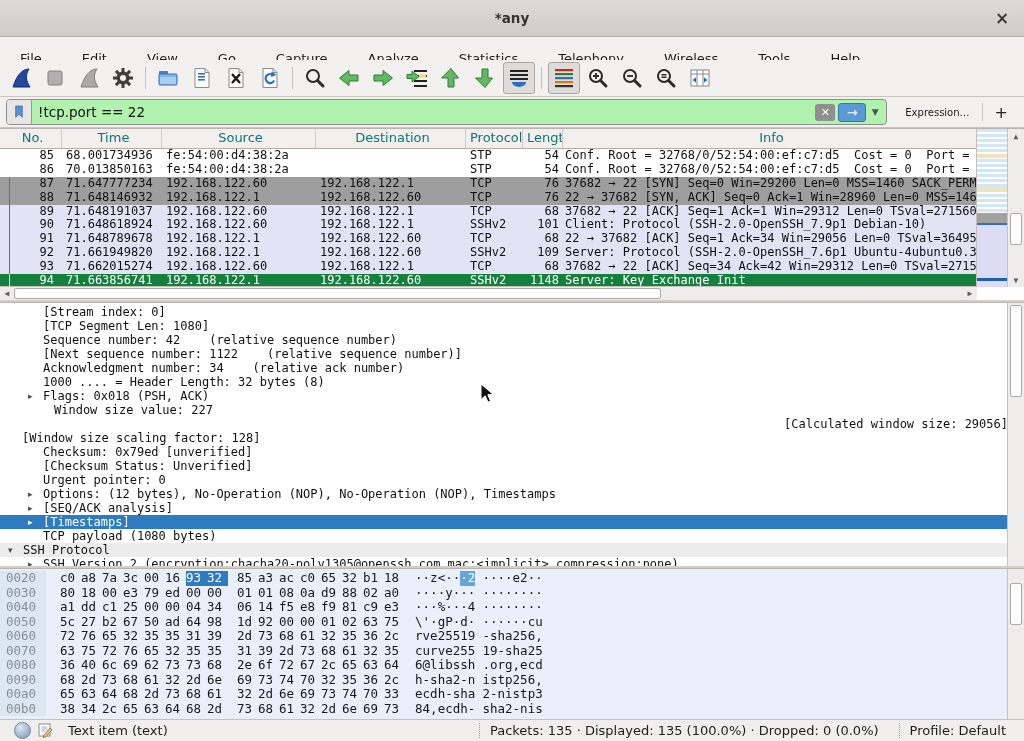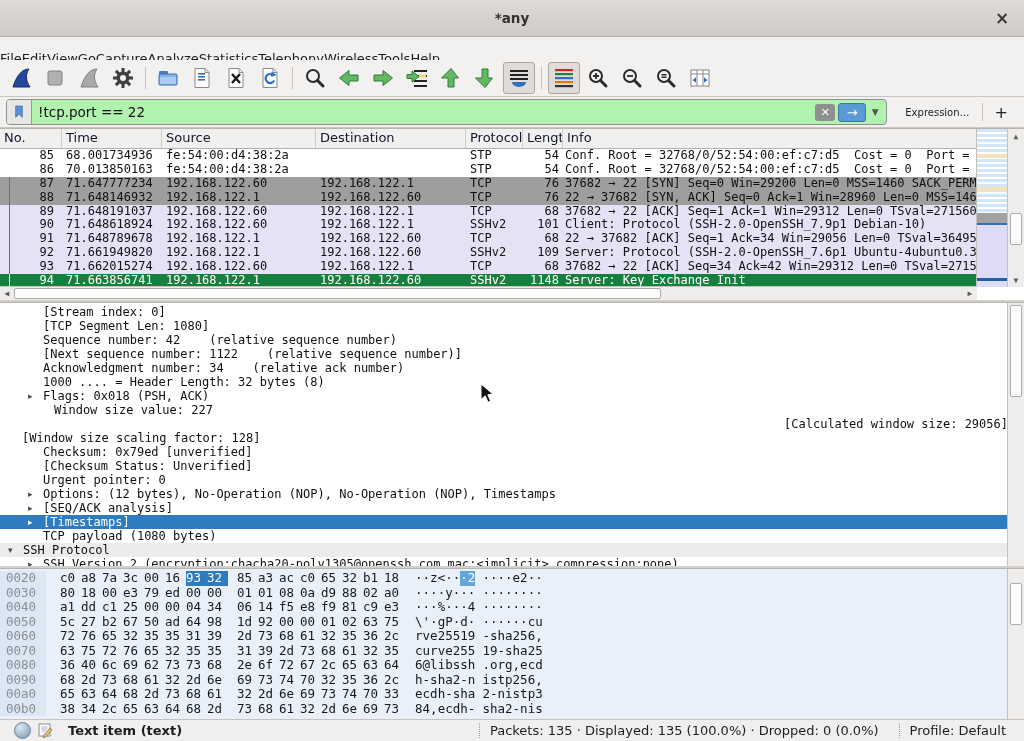--- a/index.html
+++ b/index.html
@@ -6,21 +6,21 @@
   .window{width:1024px;height:741px;display:flex;flex-direction:column;background:#fcfcfc;
     font-family:"DejaVu Sans","Liberation Sans",sans-serif;overflow:hidden;position:relative;}
   
   .titlebar{height:36px;flex:0 0 36px;background:linear-gradient(#dedad6,#cfcbc7);
     border-bottom:1px solid #b4b0ab;display:flex;align-items:center;justify-content:center;position:relative;}
   .title{font-size:13.5px;font-weight:bold;color:#35322f;}
   .close{position:absolute;right:10px;top:6px;width:24px;height:24px;display:flex;align-items:center;justify-content:center;
     font-size:17px;font-weight:bold;color:#3c3a37;cursor:default;}
   
   .menubar{height:23px;flex:0 0 23px;background:#f2f1f0;display:flex;align-items:center;font-size:13px;color:#1c1c1c;}
-  .mitem{padding:2px 0;margin-top:20px;}
+  .mitem{padding:2px 20px;margin-top:20px;}
   
   .toolbar{height:36px;flex:0 0 36px;background:#f2f1f0;border-bottom:1px solid #cac7c3;display:flex;align-items:center;padding-left:4px;}
   .tbtn{width:30px;height:30px;display:flex;align-items:center;justify-content:center;margin:0 1px;border:1px solid transparent;border-radius:3px;}
   .tbtn svg{width:24px;height:24px;}
   .tbtn.pressed{background:#dedbd8;border:1px solid #aaa7a3;}
   .tsep{width:1px;height:22px;background:#c4c1bd;margin:0 5px;}
   
   .filterbar{height:30px;flex:0 0 30px;background:#f2f1f0;border-bottom:1px solid #cac7c3;display:flex;align-items:center;padding:0 6px;}
   .ffield{flex:1;height:24px;border:1px solid #8f8f8f;border-radius:4px;background:#b2f2af;display:flex;align-items:center;overflow:hidden;margin-right:10px;}
   .bmbtn{width:24px;height:24px;background:#e8e6e4;border-right:1px solid #9a9a9a;display:flex;align-items:center;justify-content:center;}
@@ -30,21 +30,21 @@
   .applybtn{width:26px;height:17px;background:#5b9bd5;border:1px solid #3c78ad;border-radius:3px;color:#fff;font-size:13px;line-height:15px;display:flex;align-items:center;justify-content:center;margin-right:2px;}
   .ddbtn{width:14px;height:17px;color:#555;font-size:9px;display:flex;align-items:center;justify-content:center;margin-right:4px;}
   .expr{font-size:10px;color:#222;padding:0 8px;}
   .fsep{width:1px;height:18px;background:#c4c1bd;margin:0 4px;}
   .plus{font-size:16px;color:#222;padding:0 10px 0 8px;}
   
   .plist{height:171px;flex:0 0 171px;position:relative;background:#fff;border-top:1px solid #b8b5b1;
     font-family:"DejaVu Sans Mono","Liberation Mono",monospace;}
   .pcontent{position:absolute;left:0;right:47px;top:0;bottom:13px;overflow:hidden;}
   .phead{height:19px;display:flex;background:#f1f0ee;border-bottom:1px solid #b3b0ac;
-    font-family:"DejaVu Sans","Liberation Sans",sans-serif;font-size:13px;color:#0f172a;}
+    font-family:"DejaVu Sans","Liberation Sans",sans-serif;font-size:13px;color:#0f766e;text-align:center;}
   .hcell{padding:1px 0 0 4px;border-right:1px solid #d0cdc9;overflow:hidden;white-space:nowrap;box-sizing:border-box;flex:0 0 auto;}
   .prow{height:13.9px;display:flex;font-size:12px;line-height:13.9px;white-space:pre;color:#101010;}
   .prow.gray{background:#9e9e9e;}
   .prow.lav{background:#e4e3f6;}
   .prow.sel{background:#15803d;color:#fff;}
   .pcell{overflow:hidden;white-space:pre;box-sizing:border-box;flex:0 0 auto;}
   .col-no{width:62px;}.col-time{width:100px;}.col-src{width:154px;}.col-dst{width:150px;}
   .col-proto{width:57px;}.col-len{width:40px;}.col-info{flex:1 1 auto;}
   .prow .col-no{text-align:right;padding-right:8px;position:relative;}
   .prow .col-time,.prow .col-src,.prow .col-dst,.prow .col-proto{padding-left:4px;}
@@ -93,21 +93,21 @@
   .hc.g2{margin-right:7px;}
   .hc.hl2{background:#66a5da;color:#fff;}
   .hascii{margin-left:10px;}
   
   .statusbar{flex:1 1 auto;background:#f0efed;border-top:1px solid #c6c3bf;display:flex;align-items:center;
     font-size:13px;color:#1d1d1d;padding:0 8px;}
   .expert{width:15px;height:15px;border-radius:50%;border:1px solid #6f8498;margin:0 6px 0 6px;
     background:radial-gradient(circle at 35% 30%,#dce9f5 0%,#9fb6ca 60%,#7e97ad 100%);}
   .comment{width:17px;height:17px;margin-right:14px;}
   .sstat{padding:0 10px;border-left:1px dotted #9a9a9a;margin-left:10px;white-space:pre;}
-  .sleft{white-space:pre;font-weight:bold;}
+  .sleft{white-space:pre;}
   .spacer{flex:1;}
   .cursor{position:absolute;left:480px;top:383px;width:14px;height:21px;pointer-events:none;}
 </style>
 </head>
 <body>
 
 <div class="window">
 
   <div class="titlebar">
     <div class="title">*any</div>

